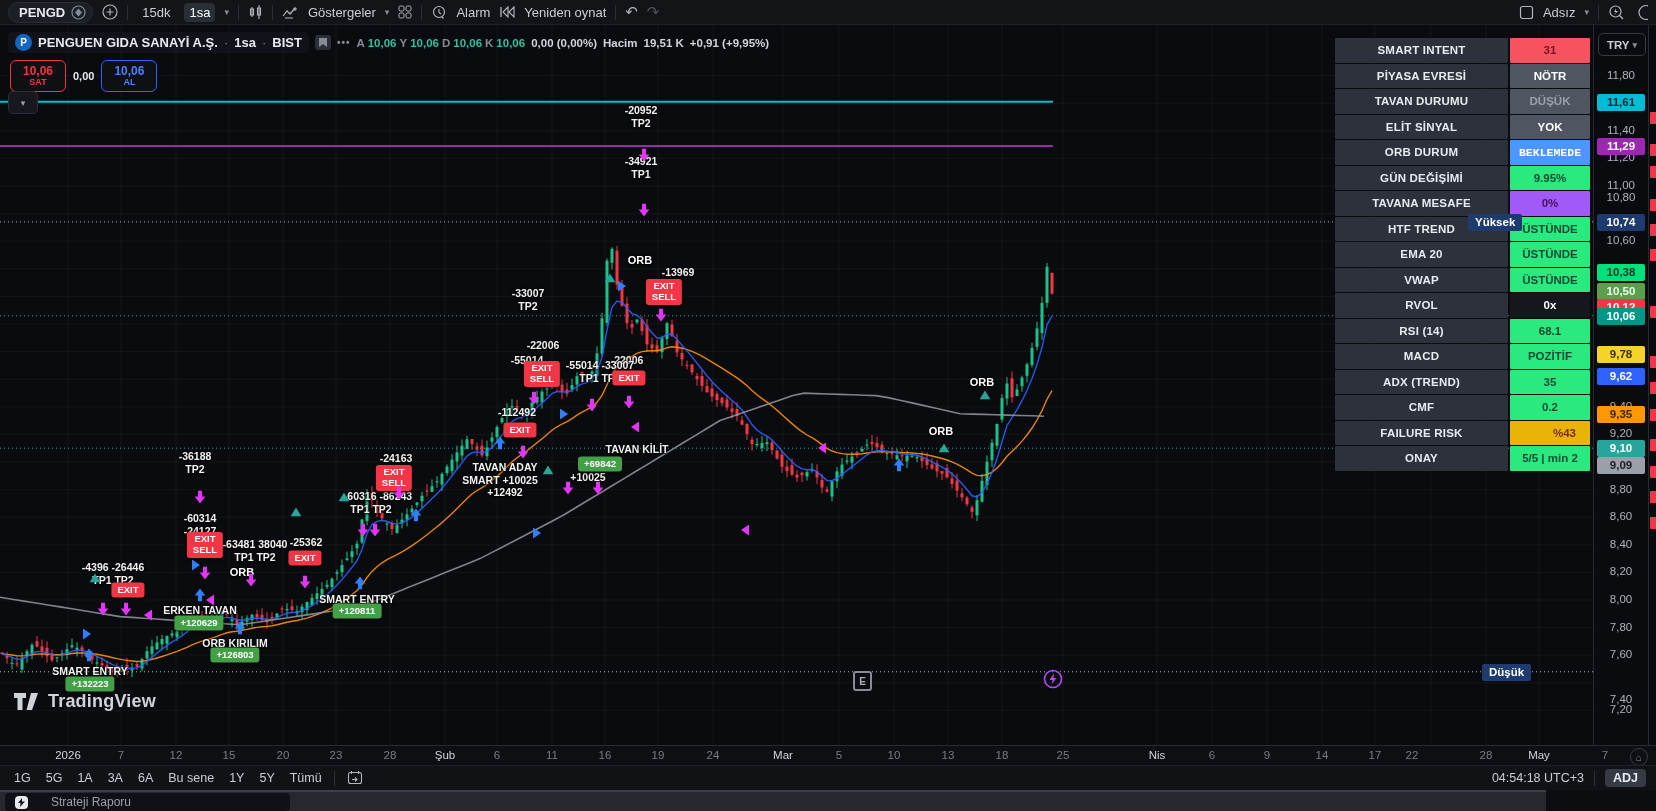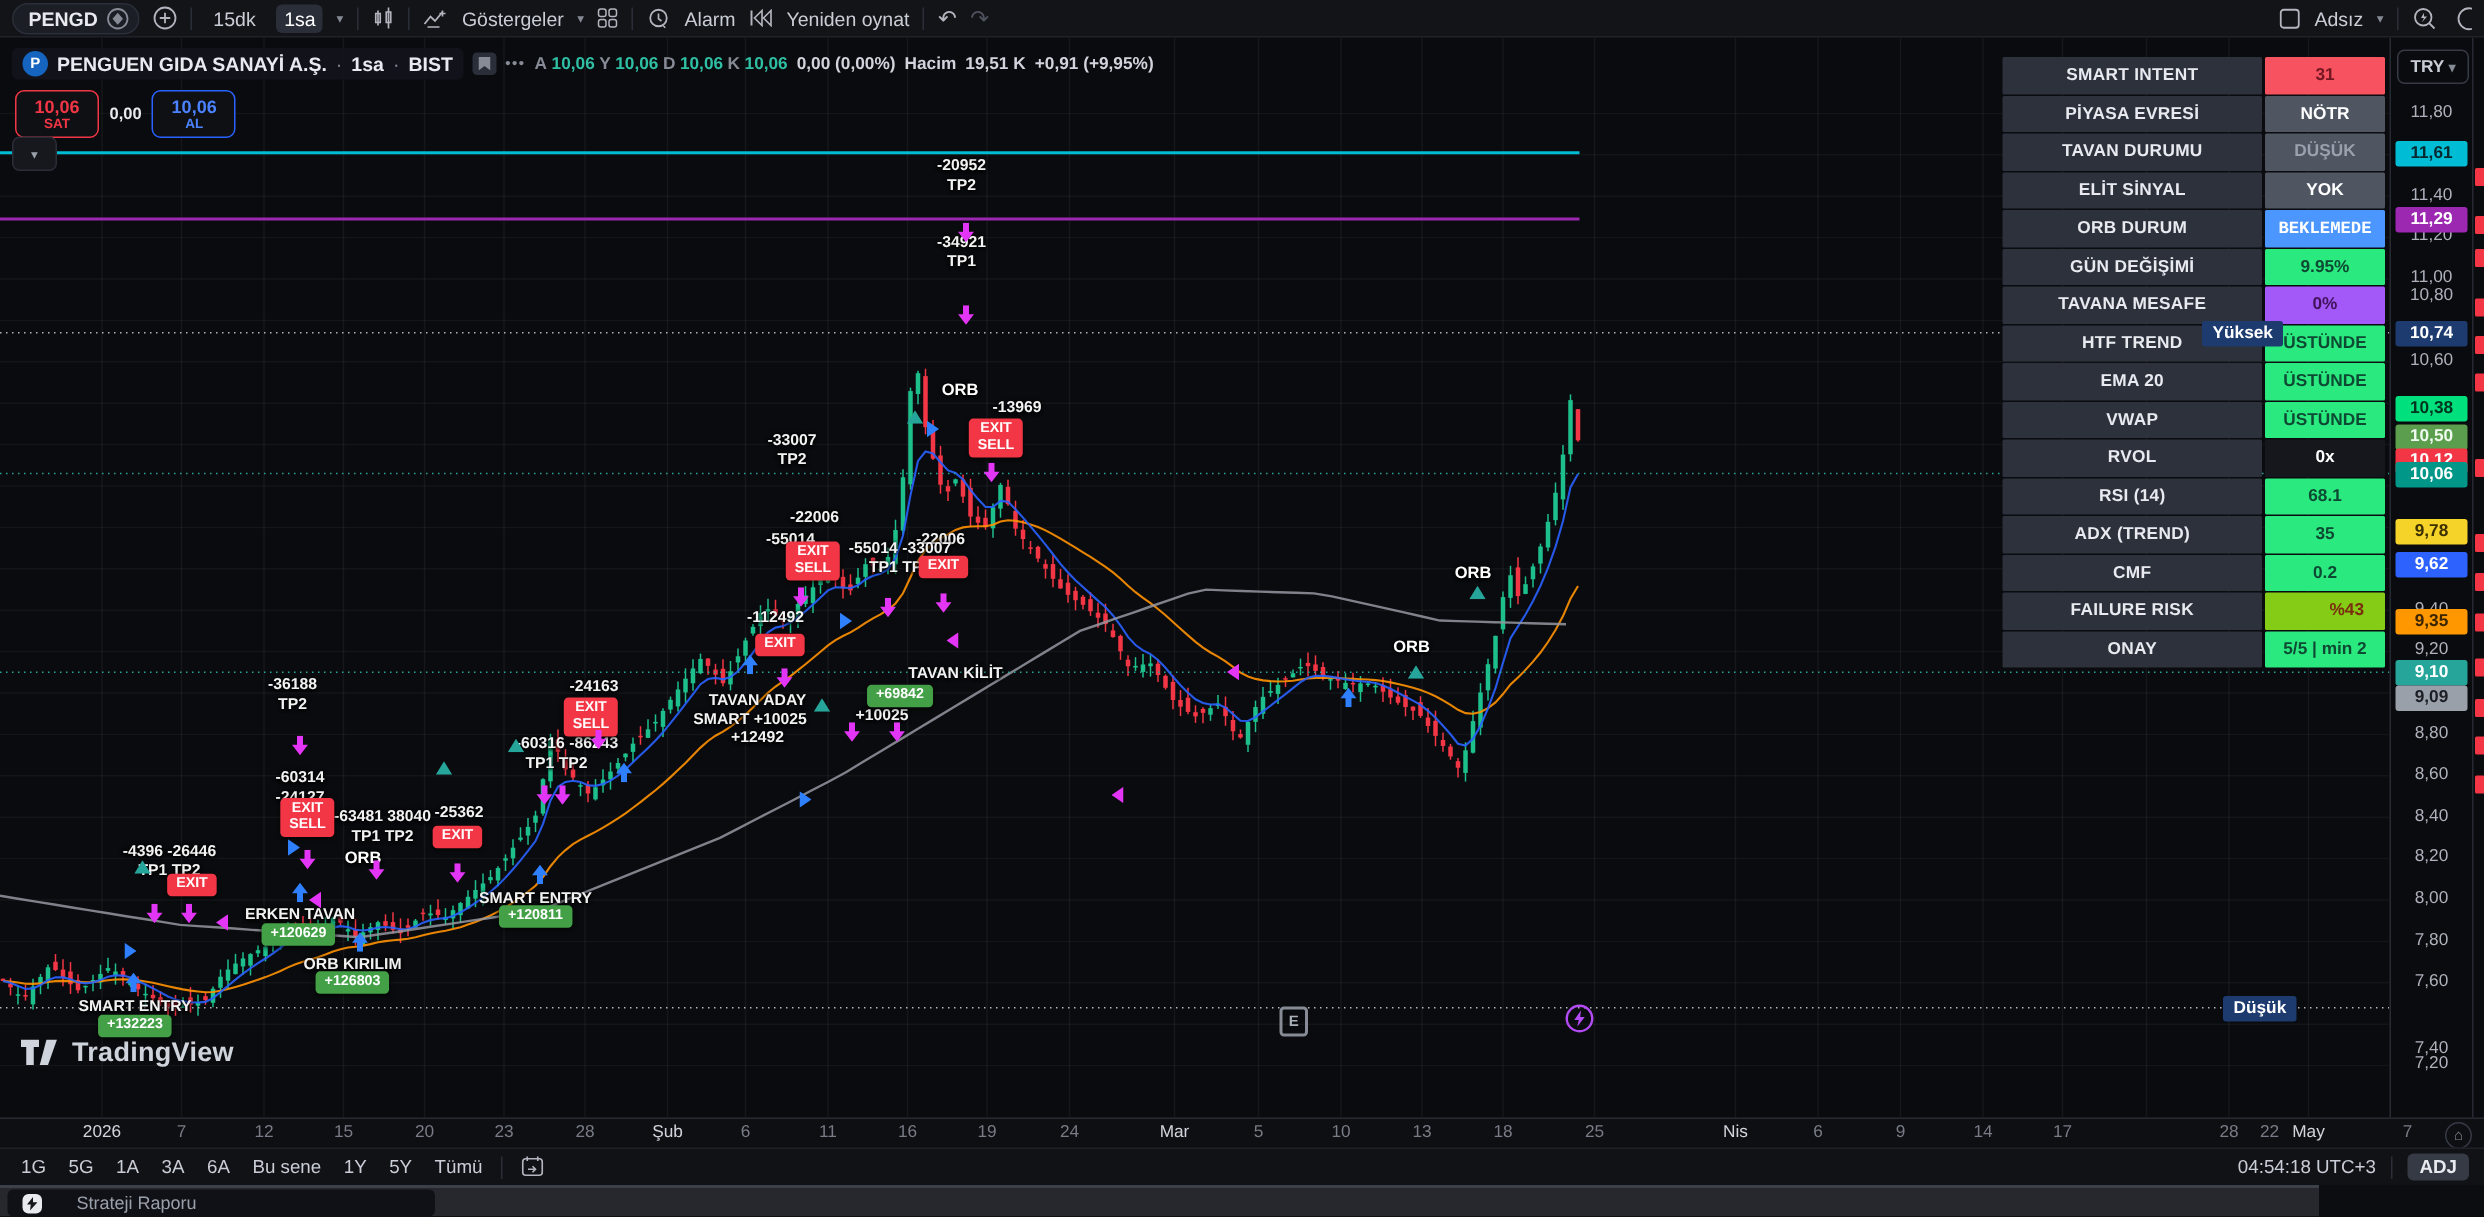--- a/index.html
+++ b/index.html
@@ -1019,30 +1019,34 @@
       </div>
       <div class="prow">
         <div class="pcell plab">RVOL</div>
         <div class="pcell" style="background: rgb(21, 23, 29); color: rgb(255, 255, 255);">0x</div>
       </div>
       <div class="prow">
         <div class="pcell plab">RSI (14)</div>
         <div class="pcell" style="background: rgb(42, 234, 127); color: rgb(14, 74, 51);">68.1</div>
       </div>
       <div class="prow">
+        <div class="pcell plab">MACD</div>
+        <div class="pcell" style="background: rgb(42, 234, 127); color: rgb(14, 74, 51);">POZİTİF</div>
+      </div>
+      <div class="prow">
         <div class="pcell plab">ADX (TREND)</div>
         <div class="pcell" style="background: rgb(42, 234, 127); color: rgb(14, 74, 51);">35</div>
       </div>
       <div class="prow">
         <div class="pcell plab">CMF</div>
         <div class="pcell" style="background: rgb(42, 234, 127); color: rgb(14, 74, 51);">0.2</div>
       </div>
       <div class="prow">
         <div class="pcell plab">FAILURE RISK</div>
-        <div class="pcell" style="background: #84cc16; color: rgb(122, 46, 14); padding-left: 29px;">%43</div>
+        <div class="pcell" style="background: #eab308; color: rgb(122, 46, 14); padding-left: 29px;">%43</div>
       </div>
       <div class="prow">
         <div class="pcell plab">ONAY</div>
         <div class="pcell" style="background: rgb(42, 234, 127); color: rgb(14, 74, 51);">5/5 | min 2</div>
       </div>
     </div>
 
   <div class="paxis">
     <div class="try-btn">
       <span>TRY</span>
@@ -1136,21 +1140,21 @@
     <div class="tick" style="left: 839px;">5</div>
     <div class="tick" style="left: 894px;">10</div>
     <div class="tick" style="left: 948px;">13</div>
     <div class="tick" style="left: 1002px;">18</div>
     <div class="tick" style="left: 1063px;">25</div>
     <div class="tick bright" style="left: 1157px;">Nis</div>
     <div class="tick" style="left: 1212px;">6</div>
     <div class="tick" style="left: 1267px;">9</div>
     <div class="tick" style="left: 1322px;">14</div>
     <div class="tick" style="left: 1375px;">17</div>
-    <div class="tick" style="left: 1513px;">22</div>
+    <div class="tick" style="left: 1412px;">22</div>
     <div class="tick" style="left: 1486px;">28</div>
     <div class="tick bright" style="left: 1539px;">May</div>
     <div class="tick" style="left: 1605px;">7</div>
   </div>
 
 <div class="botbar">
   <div class="ranges" id="ranges">
       <div class="rng">1G</div>
       <div class="rng">5G</div>
       <div class="rng">1A</div>

